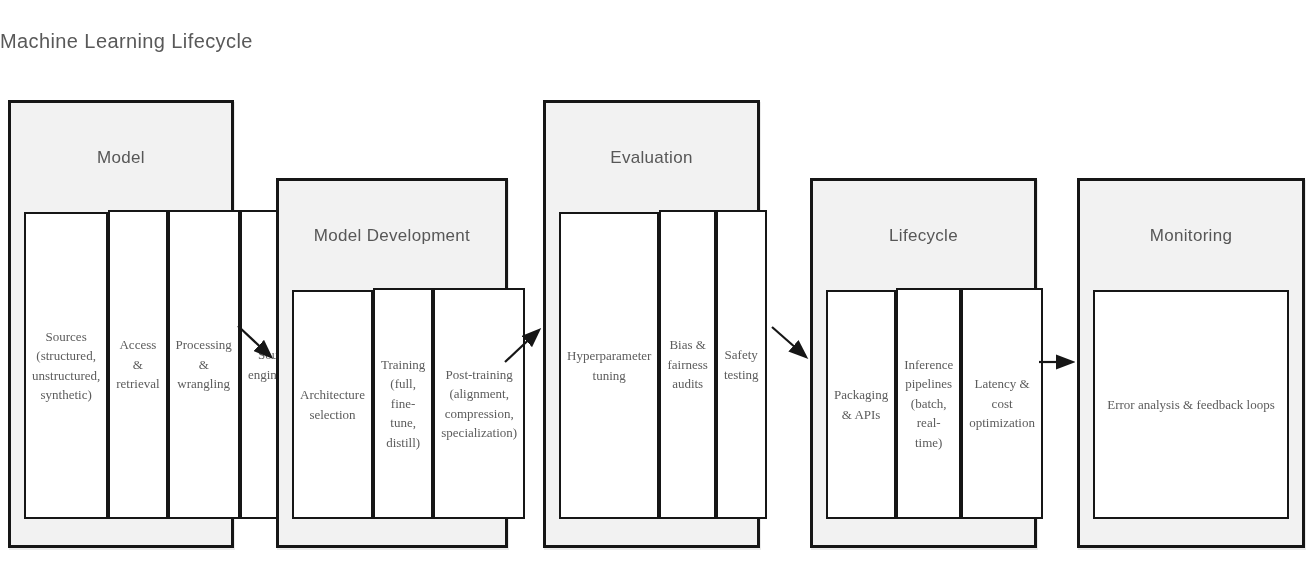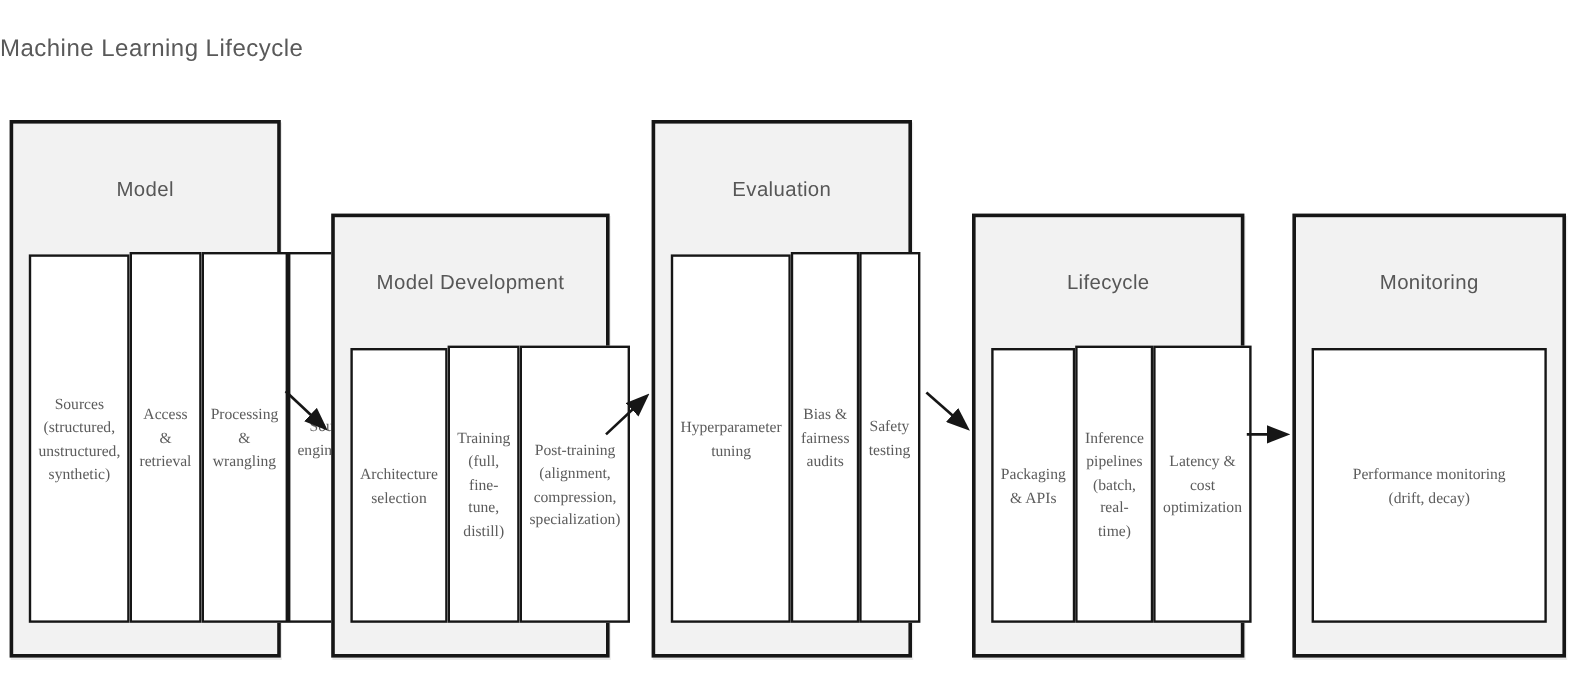--- a/index.html
+++ b/index.html
@@ -86,22 +86,21 @@
     <div class="item">Packaging &amp; APIs</div>
     <div class="item">Inference pipelines
 (batch, real-time)</div>
     <div class="item">Latency &amp; cost optimization</div>
   </div>
 </section>
 
 <section class="stage s5">
   <div class="stage-header">Monitoring</div>
   <div class="items">
-    <div class="item">Performance monitoring
-(drift, decay)</div>
+    <div class="item">Error analysis &amp; feedback loops</div>
   </div>
 </section>
 
 <svg class="arrow" style="left:234px;top:322px;" width="42" height="40">
   <defs>
     <marker id="ah1" markerWidth="9" markerHeight="7" refX="7" refY="3.5" orient="auto">
       <polygon points="0 0, 9 3.5, 0 7"></polygon>
     </marker>
   </defs>
   <line x1="4" y1="4" x2="36" y2="34" marker-end="url(#ah1)"></line>

